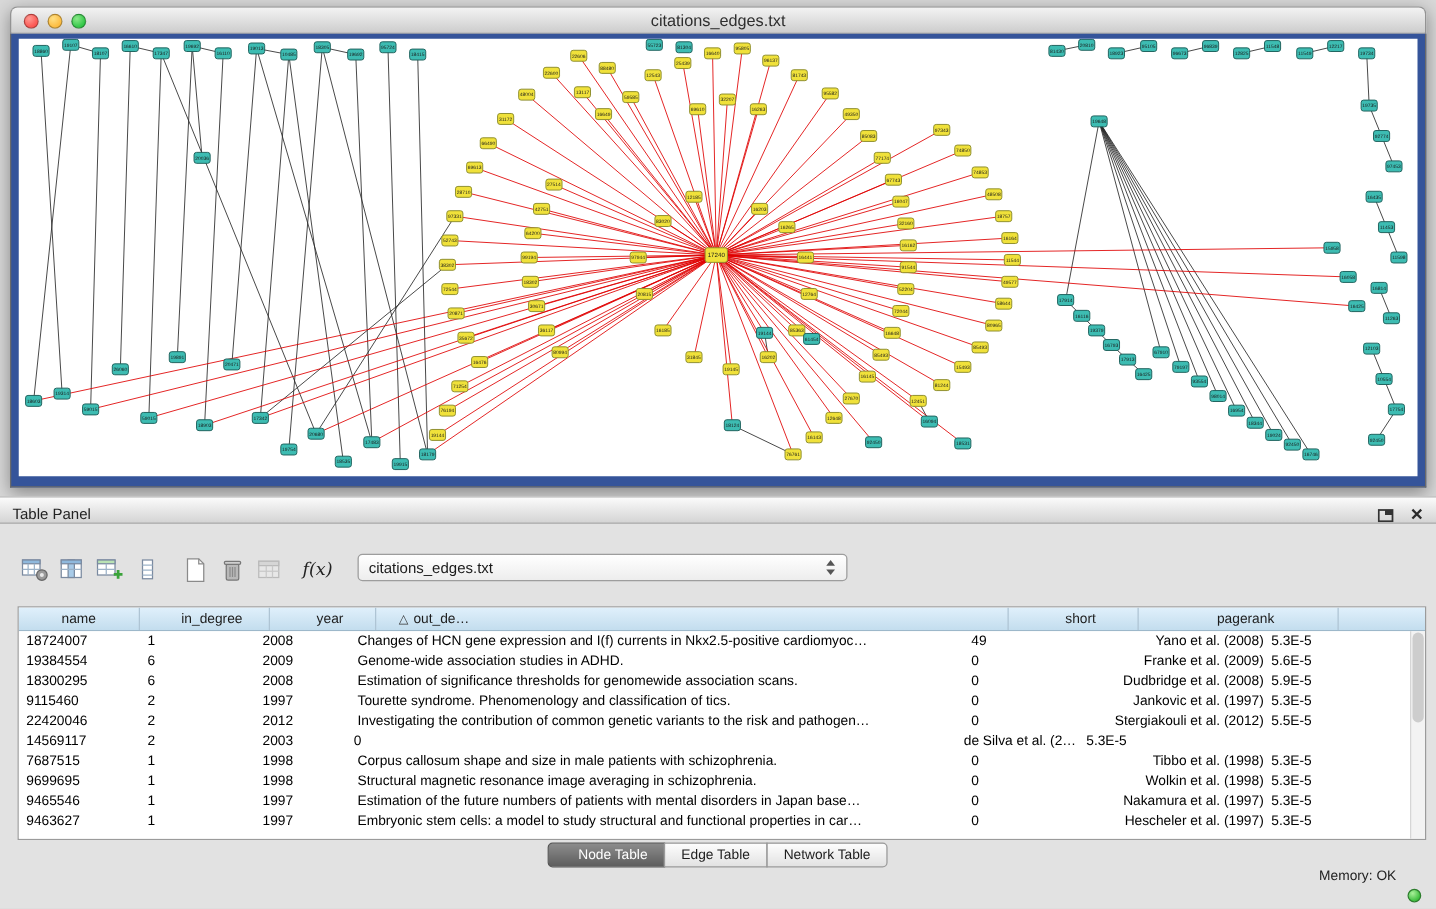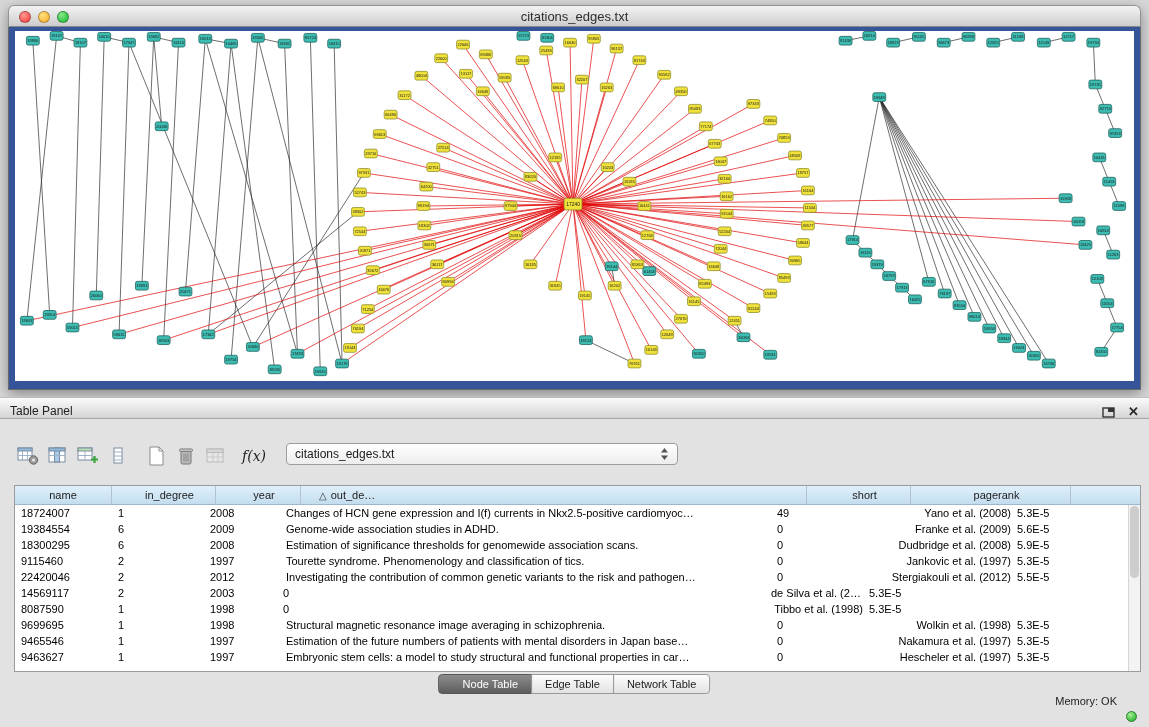--- a/index.html
+++ b/index.html
@@ -742,23 +742,24 @@
           </div>
           <div class="trow">
             <div class="cell c0">14569117</div>
             <div class="cell c1">2</div>
             <div class="cell c2">2003</div>
             <div class="cell c4">0</div>
             <div class="cell c5">de Silva et al. (2003)</div>
             <div class="cell c6">5.3E-5</div>
           </div>
           <div class="trow">
-            <div class="cell c0">8087590</div>
+            <div class="cell c0">7687515</div>
             <div class="cell c1">1</div>
             <div class="cell c2">1998</div>
+            <div class="cell c3">Corpus callosum shape and size in male patients with schizophrenia.</div>
             <div class="cell c4">0</div>
             <div class="cell c5">Tibbo et al. (1998)</div>
             <div class="cell c6">5.3E-5</div>
           </div>
           <div class="trow">
             <div class="cell c0">9699695</div>
             <div class="cell c1">1</div>
             <div class="cell c2">1998</div>
             <div class="cell c3">Structural magnetic resonance image averaging in schizophrenia.</div>
             <div class="cell c4">0</div>

